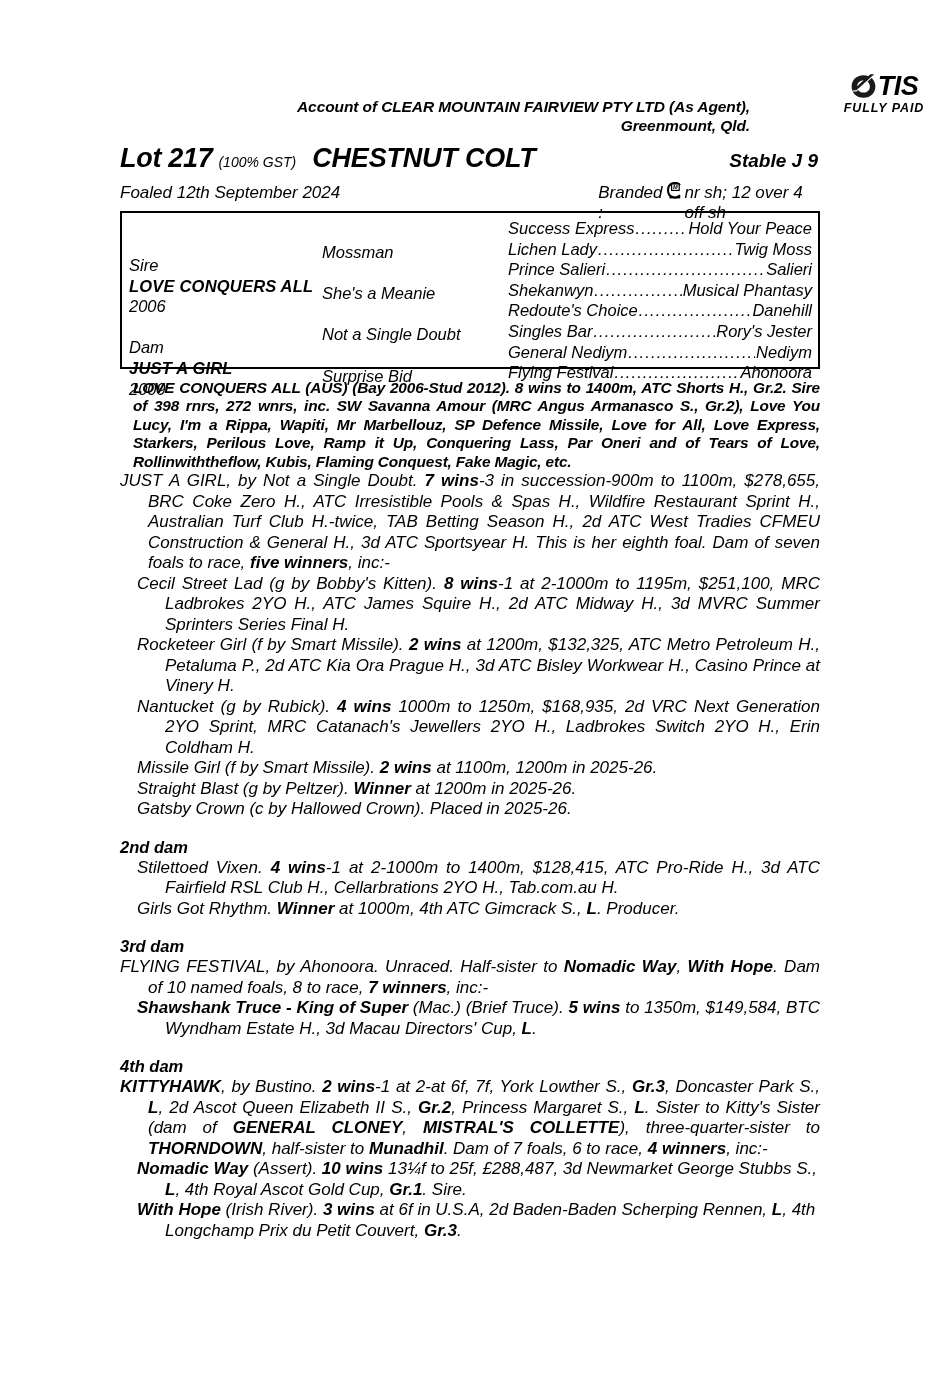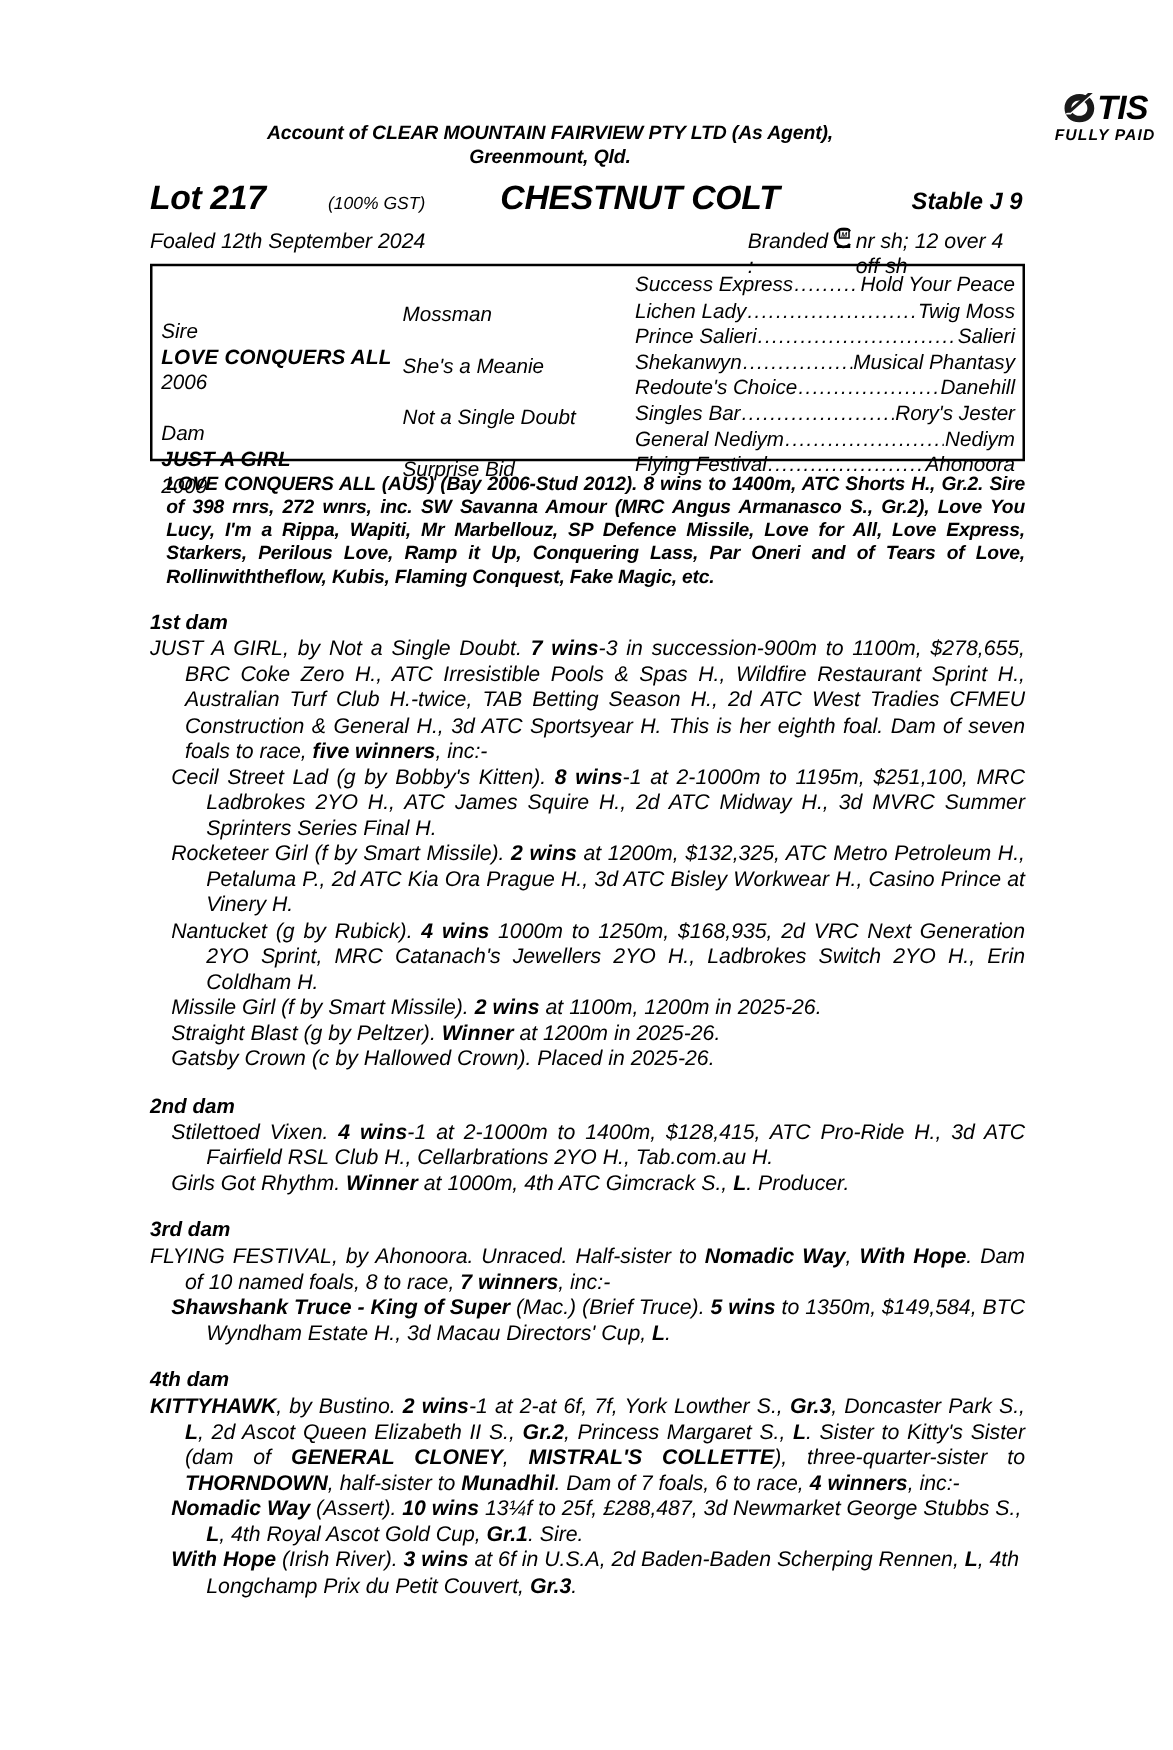--- a/index.html
+++ b/index.html
@@ -52,35 +52,34 @@
   }
   .logo-sub {
     font-size: 12.5px;
     font-weight: bold;
     letter-spacing: 0.9px;
     margin-top: 1px;
   }
 
   .account {
     padding-top: 97px;
-    text-align: center;
+    text-align: right;
     font-size: 15.5px;
     font-weight: bold;
     line-height: 19px;
     width: 620px;
     margin-left: 10px;
     letter-spacing: -0.1px;
   }
 
   .lotline {
     display: flex;
     align-items: baseline;
     margin-top: 8px;
     height: 30px;
-    gap: 44px;
   }
   .lot-no {
     font-size: 27px;
     font-weight: bold;
     letter-spacing: -0.3px;
   }
   .lot-gst {
     font-size: 14px;
     margin-left: 6px;
   }
@@ -304,21 +303,20 @@
           <span class="gp-r">Ahonoora</span>
         </div>
       </div>
   </div>
 
   <div class="sire-summary">
     <span>LOVE CONQUERS ALL (AUS) (Bay 2006-Stud 2012).</span><span> 8 wins to 1400m, ATC Shorts H., Gr.2. Sire of 398 rnrs, 272 wnrs, inc. SW Savanna Amour (MRC Angus Armanasco S., Gr.2), Love You Lucy, I'm a Rippa, Wapiti, Mr Marbellouz, SP Defence Missile, Love for All, Love Express, Starkers, Perilous Love, Ramp it Up, Conquering Lass, Par Oneri and of Tears of Love, Rollinwiththeflow, Kubis, Flaming Conquest, Fake Magic, etc.</span>
   </div>
 
   <div id="dams">
-      <div class="damhead">1st dam</div>
       <div class="p0"><span class="first"><span>JUST A GIRL, by Not a Single Doubt. </span></span><b>7 wins</b><span>-3 in succession-900m to 1100m, $278,655, BRC Coke Zero H., ATC Irresistible Pools &amp; Spas H., Wildfire Restaurant Sprint H., Australian Turf Club H.-twice, TAB Betting Season H., 2d ATC West Tradies CFMEU Construction &amp; General H., 3d ATC Sportsyear H. This is her eighth foal. Dam of seven foals to race, </span><b>five winners</b><span>, inc:-</span></div>
       <div class="p1"><span class="first"><span>Cecil Street Lad (g by Bobby's Kitten). </span></span><b>8 wins</b><span>-1 at 2-1000m to 1195m, $251,100, MRC Ladbrokes 2YO H., ATC James Squire H., 2d ATC Midway H., 3d MVRC Summer Sprinters Series Final H.</span></div>
       <div class="p1"><span class="first"><span>Rocketeer Girl (f by Smart Missile). </span></span><b>2 wins</b><span> at 1200m, $132,325, ATC Metro Petroleum H., Petaluma P., 2d ATC Kia Ora Prague H., 3d ATC Bisley Workwear H., Casino Prince at Vinery H.</span></div>
       <div class="p1"><span class="first"><span>Nantucket (g by Rubick). </span></span><b>4 wins</b><span> 1000m to 1250m, $168,935, 2d VRC Next Generation 2YO Sprint, MRC Catanach's Jewellers 2YO H., Ladbrokes Switch 2YO H., Erin Coldham H.</span></div>
       <div class="p1 nojust"><span class="first"><span>Missile Girl (f by Smart Missile). </span></span><b>2 wins</b><span> at 1100m, 1200m in 2025-26.</span></div>
       <div class="p1 nojust"><span class="first"><span>Straight Blast (g by Peltzer). </span></span><b>Winner</b><span> at 1200m in 2025-26.</span></div>
       <div class="p1 nojust"><span class="first"><span>Gatsby Crown (c by Hallowed Crown). Placed in 2025-26.</span></span></div>
       <div class="damhead">2nd dam</div>
       <div class="p1"><span class="first"><span>Stilettoed Vixen. </span></span><b>4 wins</b><span>-1 at 2-1000m to 1400m, $128,415, ATC Pro-Ride H., 3d ATC Fairfield RSL Club H., Cellarbrations 2YO H., Tab.com.au H.</span></div>
       <div class="p1 nojust"><span class="first"><span>Girls Got Rhythm. </span></span><b>Winner</b><span> at 1000m, 4th ATC Gimcrack S., </span><b>L</b><span>. Producer.</span></div>

